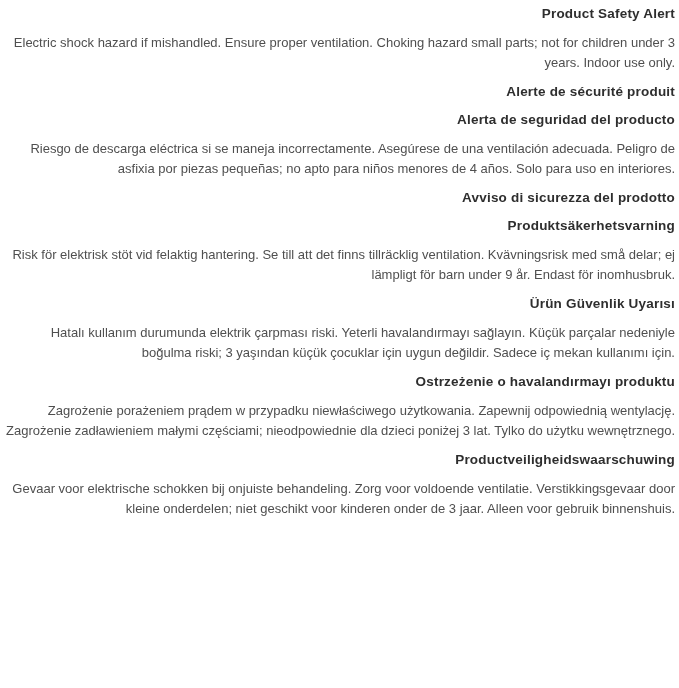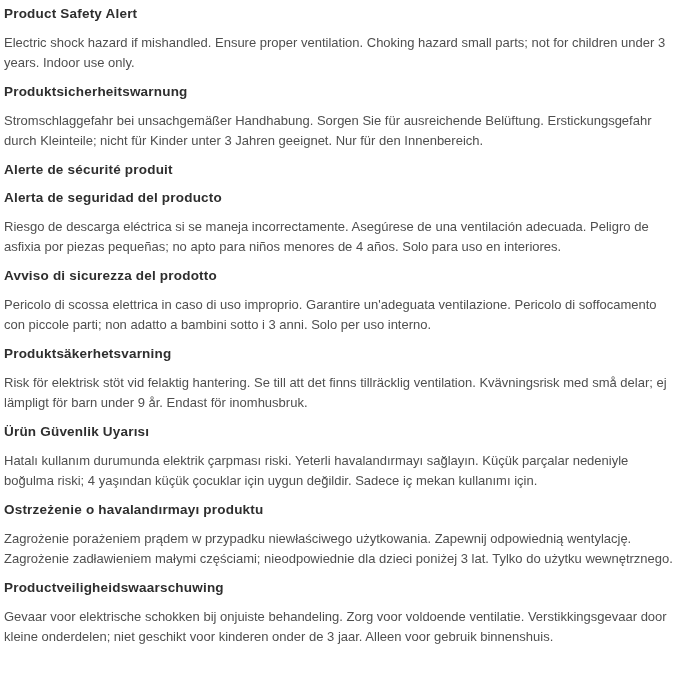--- a/index.html
+++ b/index.html
@@ -12,21 +12,21 @@
     width: 679px;
     min-height: 688px;
     font-family: "Liberation Sans", "DejaVu Sans", sans-serif;
   }
   .page {
     width: 679px;
     padding: 5px 4px 6px;
     background: #ffffff;
   }
   .alert-section {
-    text-align: left;
+    text-align: right;
   }
   .alert-heading {
     margin: 0 0 11px 0;
     font-size: 13.5px;
     line-height: 17px;
     font-weight: 700;
     color: #2e2e2e;
     letter-spacing: 0.2px;
   }
   .alert-body {
@@ -40,47 +40,42 @@
 </head>
 <body>
 
 <div class="page">
 
   <section class="alert-section">
     <h2 class="alert-heading">Product Safety Alert</h2>
     <p class="alert-body">Electric shock hazard if mishandled. Ensure proper ventilation. Choking hazard small parts; not for children under 3 years. Indoor use only.</p>
   </section>
 
-  <section class="alert-section">
-    <h2 class="alert-heading">Produktsicherheitswarnung</h2>
-    <p class="alert-body">Stromschlaggefahr bei unsachgemäßer Handhabung. Sorgen Sie für ausreichende Belüftung. Erstickungsgefahr durch Kleinteile; nicht für Kinder unter 3 Jahren geeignet. Nur für den Innenbereich.</p>
-  </section>
 
   <section class="alert-section">
     <h2 class="alert-heading">Alerte de sécurité produit</h2>
   </section>
 
   <section class="alert-section">
     <h2 class="alert-heading">Alerta de seguridad del producto</h2>
     <p class="alert-body">Riesgo de descarga eléctrica si se maneja incorrectamente. Asegúrese de una ventilación adecuada. Peligro de asfixia por piezas pequeñas; no apto para niños menores de 4 años. Solo para uso en interiores.</p>
   </section>
 
   <section class="alert-section">
     <h2 class="alert-heading">Avviso di sicurezza del prodotto</h2>
-    <p class="alert-body">Pericolo di scossa elettrica in caso di uso improprio. Garantire un'adeguata ventilazione. Pericolo di soffocamento con piccole parti; non adatto a bambini sotto i 3 anni. Solo per uso interno.</p>
   </section>
 
   <section class="alert-section">
     <h2 class="alert-heading">Produktsäkerhetsvarning</h2>
     <p class="alert-body">Risk för elektrisk stöt vid felaktig hantering. Se till att det finns tillräcklig ventilation. Kvävningsrisk med små delar; ej lämpligt för barn under 9 år. Endast för inomhusbruk.</p>
   </section>
 
   <section class="alert-section">
     <h2 class="alert-heading">Ürün Güvenlik Uyarısı</h2>
-    <p class="alert-body">Hatalı kullanım durumunda elektrik çarpması riski. Yeterli havalandırmayı sağlayın. Küçük parçalar nedeniyle boğulma riski; 4 yaşından küçük çocuklar için uygun değildir. Sadece iç mekan kullanımı için.</p>
+    <p class="alert-body">Hatalı kullanım durumunda elektrik çarpması riski. Yeterli havalandırmayı sağlayın. Küçük parçalar nedeniyle boğulma riski; 3 yaşından küçük çocuklar için uygun değildir. Sadece iç mekan kullanımı için.</p>
   </section>
 
   <section class="alert-section">
     <h2 class="alert-heading">Ostrzeżenie o havalandırmayı produktu</h2>
     <p class="alert-body">Zagrożenie porażeniem prądem w przypadku niewłaściwego użytkowania. Zapewnij odpowiednią wentylację. Zagrożenie zadławieniem małymi częściami; nieodpowiednie dla dzieci poniżej 3 lat. Tylko do użytku wewnętrznego.</p>
   </section>
 
   <section class="alert-section">
     <h2 class="alert-heading">Productveiligheidswaarschuwing</h2>
     <p class="alert-body">Gevaar voor elektrische schokken bij onjuiste behandeling. Zorg voor voldoende ventilatie. Verstikkingsgevaar door kleine onderdelen; niet geschikt voor kinderen onder de 3 jaar. Alleen voor gebruik binnenshuis.</p>

